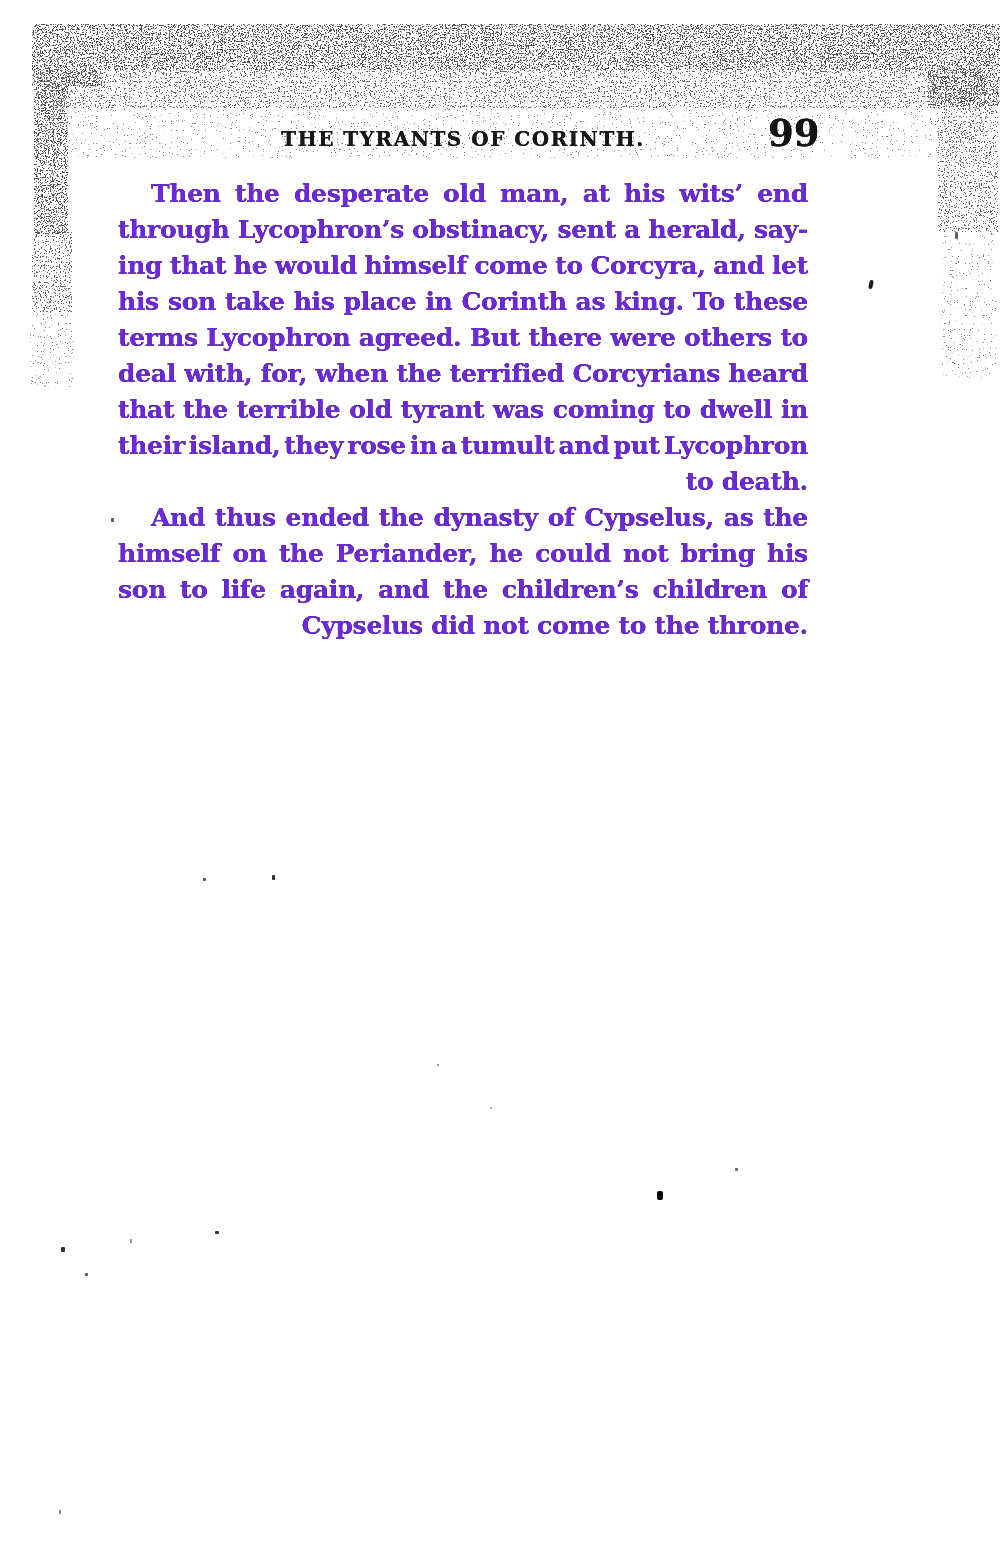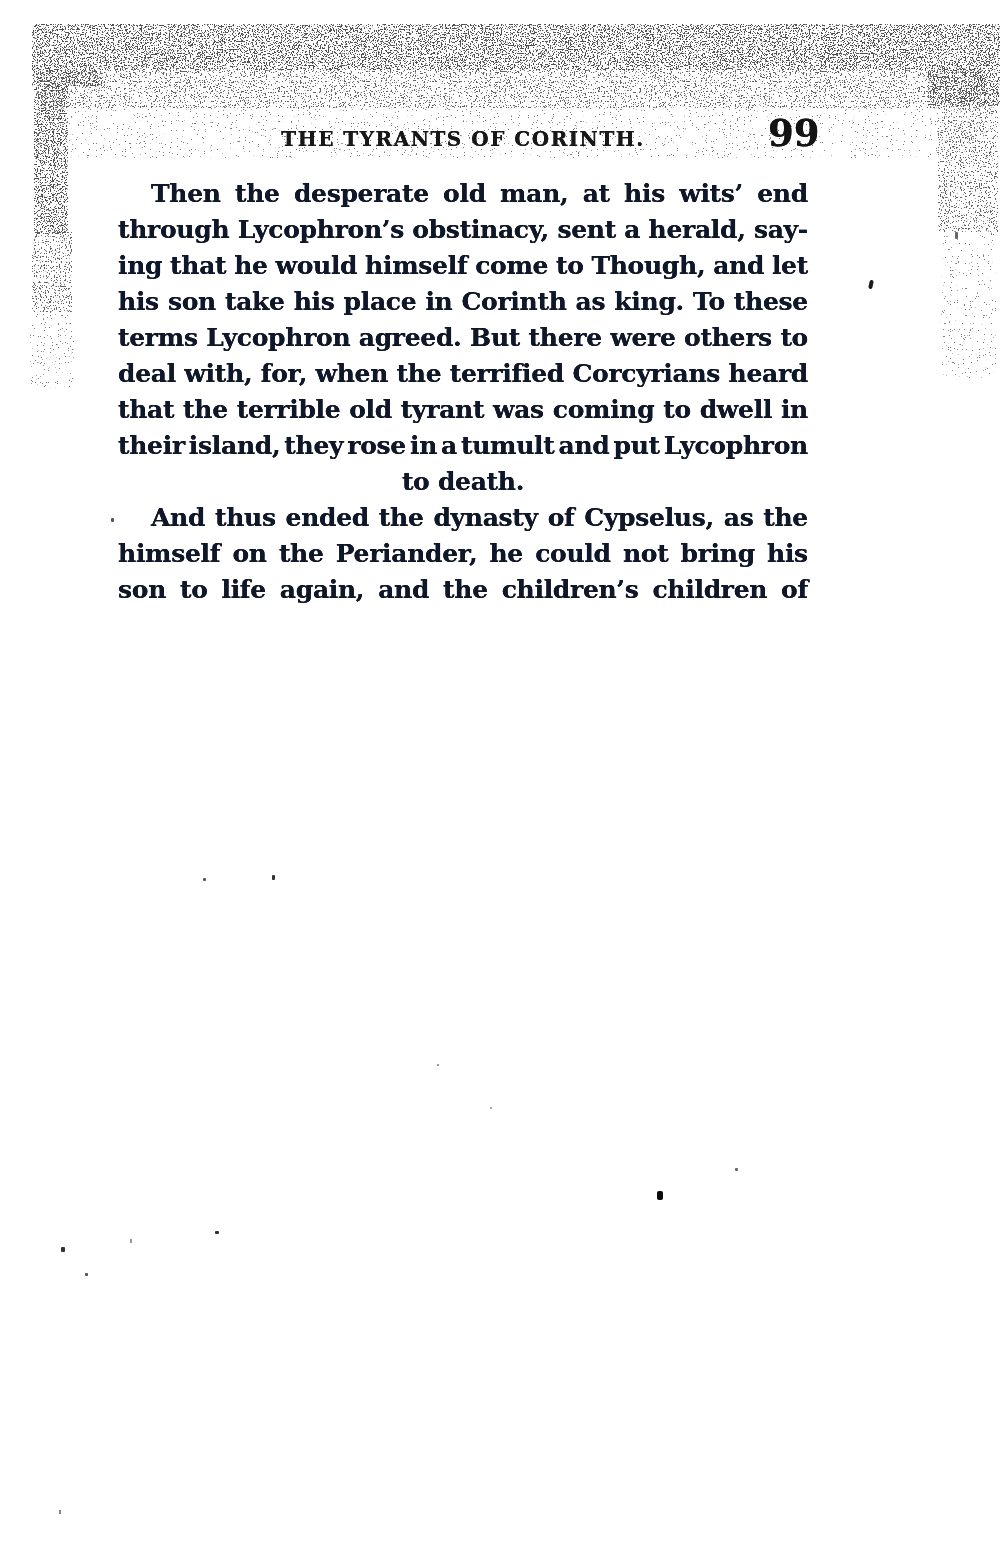--- a/index.html
+++ b/index.html
@@ -6,26 +6,26 @@
   body{width:1000px;height:1562px;background:#ffffff;overflow:hidden;position:relative;
        font-family:"DejaVu Serif","Liberation Serif",serif;}
   .page{position:absolute;left:8px;top:0;width:1000px;height:1282px;background:#ffffff;}
   .noise-svg{position:absolute;left:0;top:0;pointer-events:none;}
   .header{position:absolute;left:110px;top:127px;width:690px;text-align:center;
           font-size:20px;font-weight:700;letter-spacing:1.5px;color:#181818;line-height:24px;
           text-shadow:0 0 0.5px #000;}
   .pagenum{position:absolute;left:760px;top:118px;width:60px;text-align:left;
            font-size:37px;font-weight:700;color:#141414;line-height:30px;
            text-shadow:0 0 0.5px #000;}
-  .textblock{position:absolute;left:110px;top:176px;width:690px;color:#0f172a;}
+  .textblock{position:absolute;left:110px;top:176px;width:690px;color:#6d28d9;}
   .line{height:36px;line-height:36px;font-size:25px;font-weight:700;
         letter-spacing:-0.3px;text-shadow:0 0 0.5px #000;}
   .jline{display:flex;justify-content:space-between;}
   .jline.indent{padding-left:33px;}
-  .plain{text-align:center;}
+  .plain{text-align:right;}
   .speck{position:absolute;pointer-events:none;}
 </style>
 </head>
 <body>
 
 <div class="page">
 
   <svg class="noise-svg" width="1000" height="1562" viewBox="0 0 1000 1562" xmlns="http://www.w3.org/2000/svg">
     <defs>
       <filter id="nHeavy" x="-5%" y="-5%" width="110%" height="110%">
@@ -88,21 +88,21 @@
           <span>say-</span>
         </div>
       <div class="line jline">
           <span>ing</span>
           <span>that</span>
           <span>he</span>
           <span>would</span>
           <span>himself</span>
           <span>come</span>
           <span>to</span>
-          <span>Though,</span>
+          <span>Corcyra,</span>
           <span>and</span>
           <span>let</span>
         </div>
       <div class="line jline">
           <span>his</span>
           <span>son</span>
           <span>take</span>
           <span>his</span>
           <span>place</span>
           <span>in</span>
@@ -185,20 +185,21 @@
           <span>son</span>
           <span>to</span>
           <span>life</span>
           <span>again,</span>
           <span>and</span>
           <span>the</span>
           <span>children’s</span>
           <span>children</span>
           <span>of</span>
         </div>
+      <div class="line plain">Cypselus did not come to the throne.</div>
     </div>
   </div>
 
   <div class="speck" style="left:861px;top:280px;width:4px;height:9px;background:#1a1a1a;border-radius:2px;transform:rotate(12deg);"></div>
   <div class="speck" style="left:103px;top:518px;width:3px;height:4px;background:#555;border-radius:1px;"></div>
   <div class="speck" style="left:947px;top:232px;width:3px;height:7px;background:#666;border-radius:1px;"></div>
   <div class="speck" style="left:195px;top:878px;width:3px;height:3px;background:#555;border-radius:1px;"></div>
   <div class="speck" style="left:264px;top:875px;width:3px;height:5px;background:#333;border-radius:1px;"></div>
   <div class="speck" style="left:429px;top:1064px;width:2px;height:2px;background:#999;"></div>
   <div class="speck" style="left:482px;top:1107px;width:2px;height:2px;background:#aaa;"></div>

